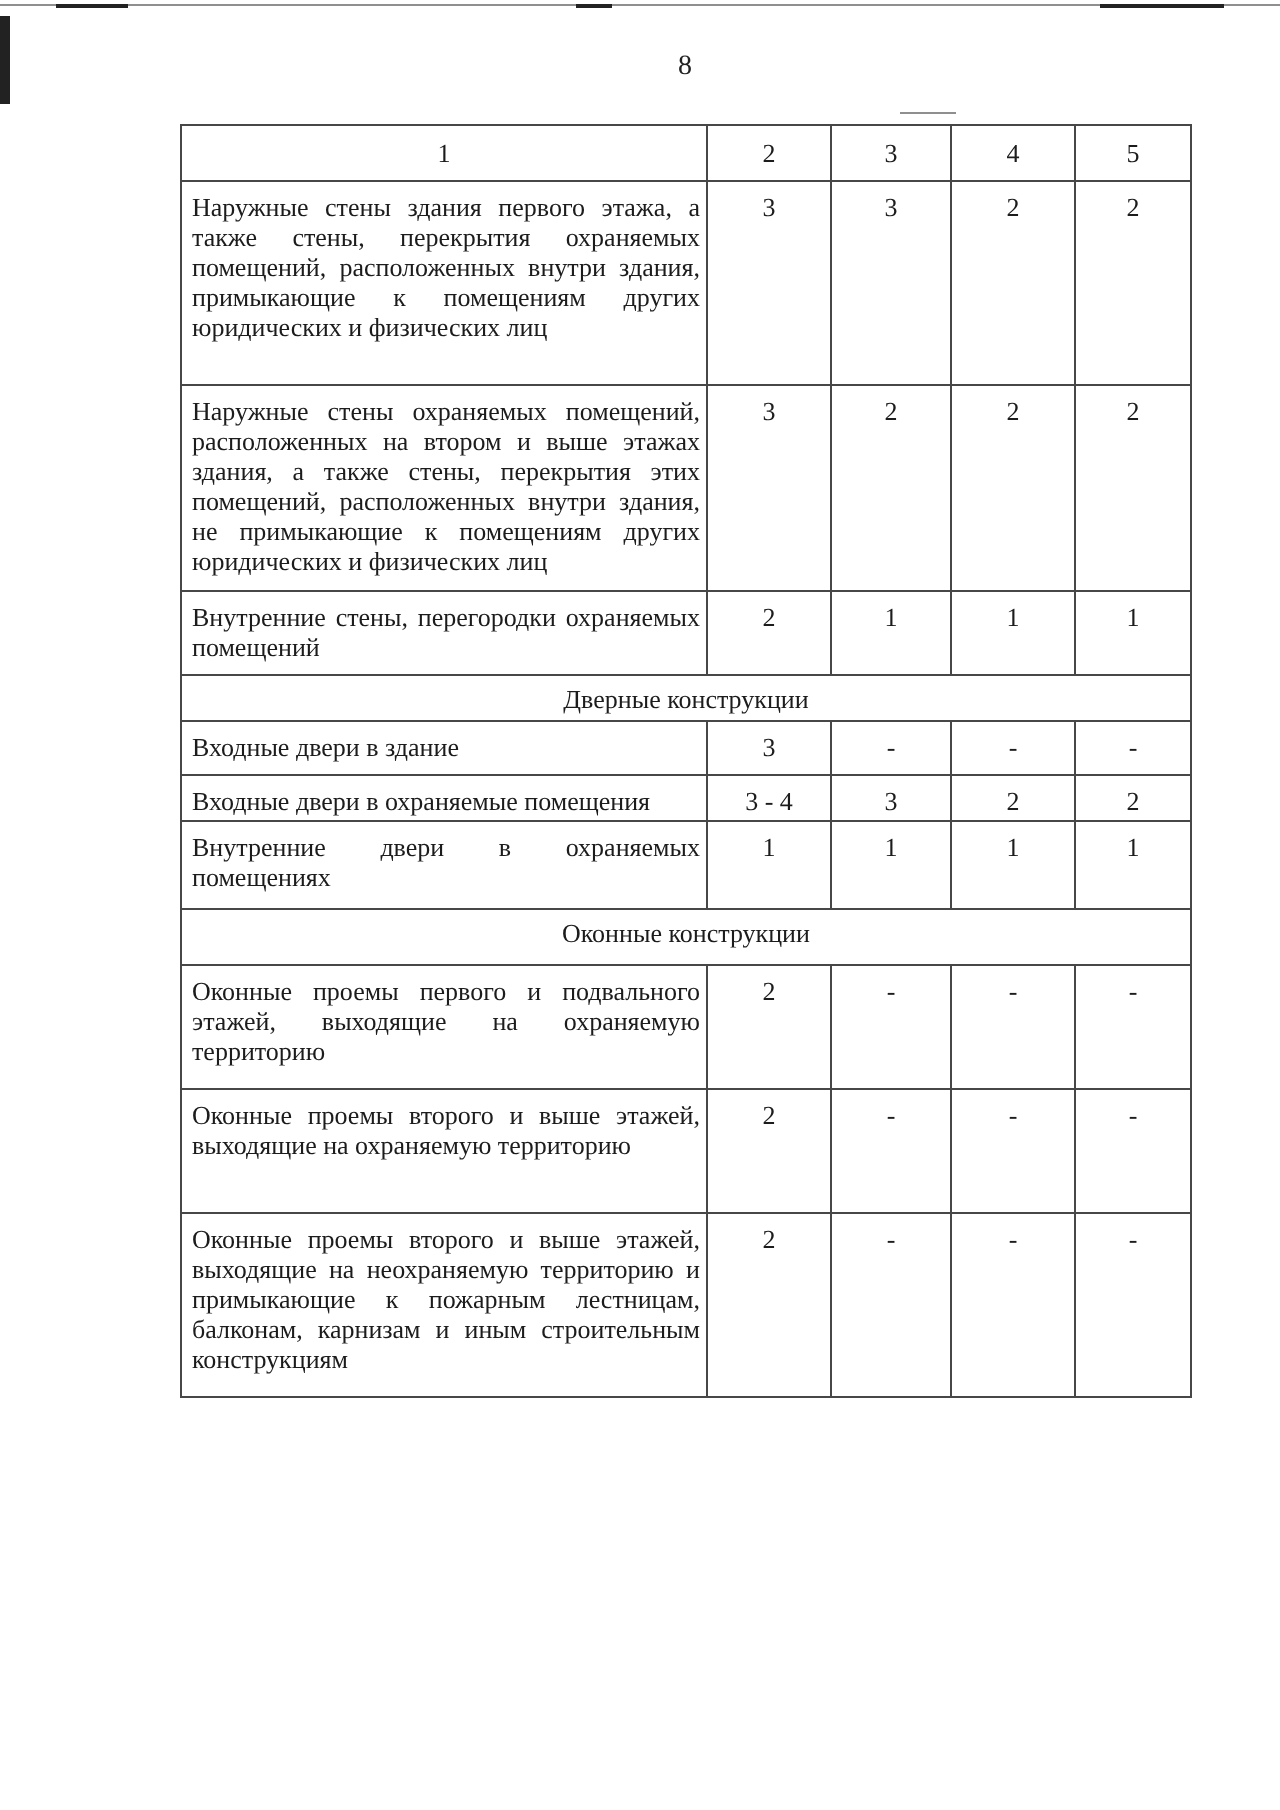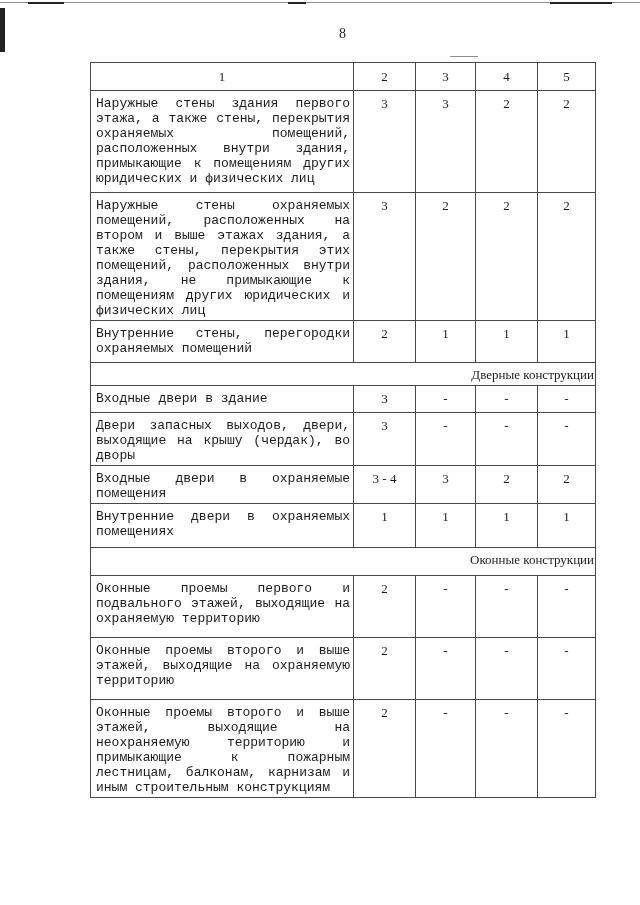--- a/index.html
+++ b/index.html
@@ -49,28 +49,27 @@
   }
   th.hdr {
     text-align: center;
     padding-top: 6px;
     font-size: 13.5px;
   }
   td.lbl {
     text-align: justify;
     text-justify: inter-word;
     padding: 5px 3px 2px 5px;
-    font-family: Liberation Mono, monospace;
   }
   td.val {
     text-align: center;
     padding-top: 5px;
   }
   td.sec {
-    text-align: right;
+    text-align: center;
     padding-top: 4px;
   }
 </style>
 </head>
 <body>
 
 <div class="artifact" style="top:2px; left:0; width:640px; height:1px;"></div>
 <div class="artifact dark" style="top:2px; left:28px; width:36px; height:2px;"></div>
 <div class="artifact dark" style="top:2px; left:288px; width:18px; height:2px;"></div>
 <div class="artifact dark" style="top:2px; left:550px; width:62px; height:2px;"></div>
@@ -125,27 +124,20 @@
     </tr>
 
     <tr style="height:27px">
       <td class="lbl">Входные двери в здание</td>
       <td class="val">3</td>
       <td class="val">-</td>
       <td class="val">-</td>
       <td class="val">-</td>
     </tr>
 
-    <tr style="height:45px">
-      <td class="lbl">Двери запасных выходов, двери, выходящие на крышу (чердак), во дворы</td>
-      <td class="val">3</td>
-      <td class="val">-</td>
-      <td class="val">-</td>
-      <td class="val">-</td>
-    </tr>
 
     <tr style="height:15px">
       <td class="lbl">Входные двери в охраняемые помещения</td>
       <td class="val">3 - 4</td>
       <td class="val">3</td>
       <td class="val">2</td>
       <td class="val">2</td>
     </tr>
 
 

